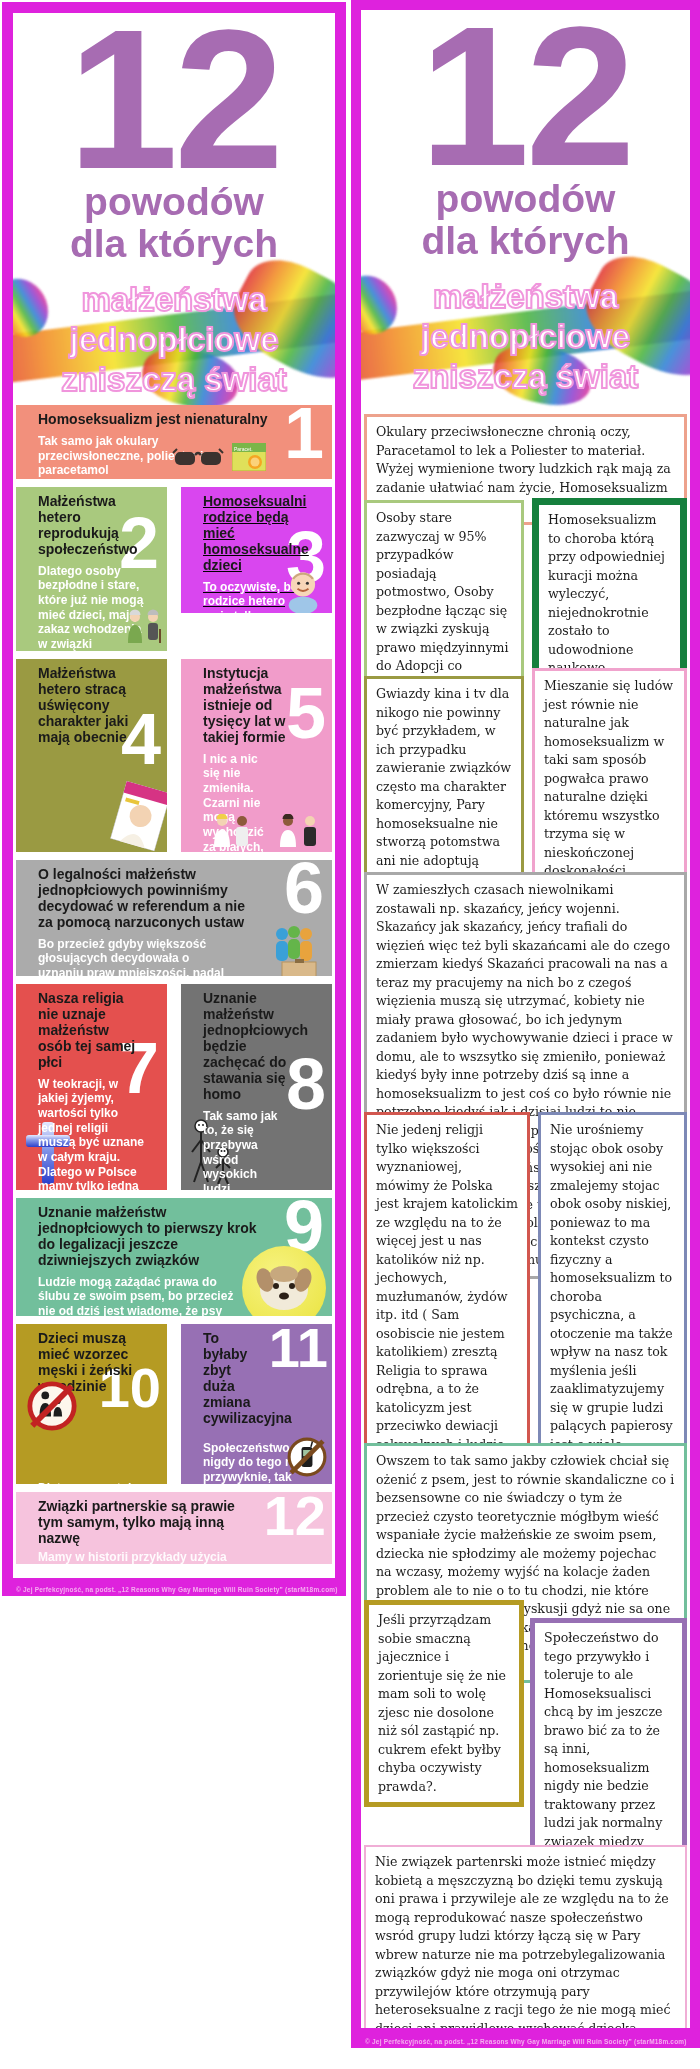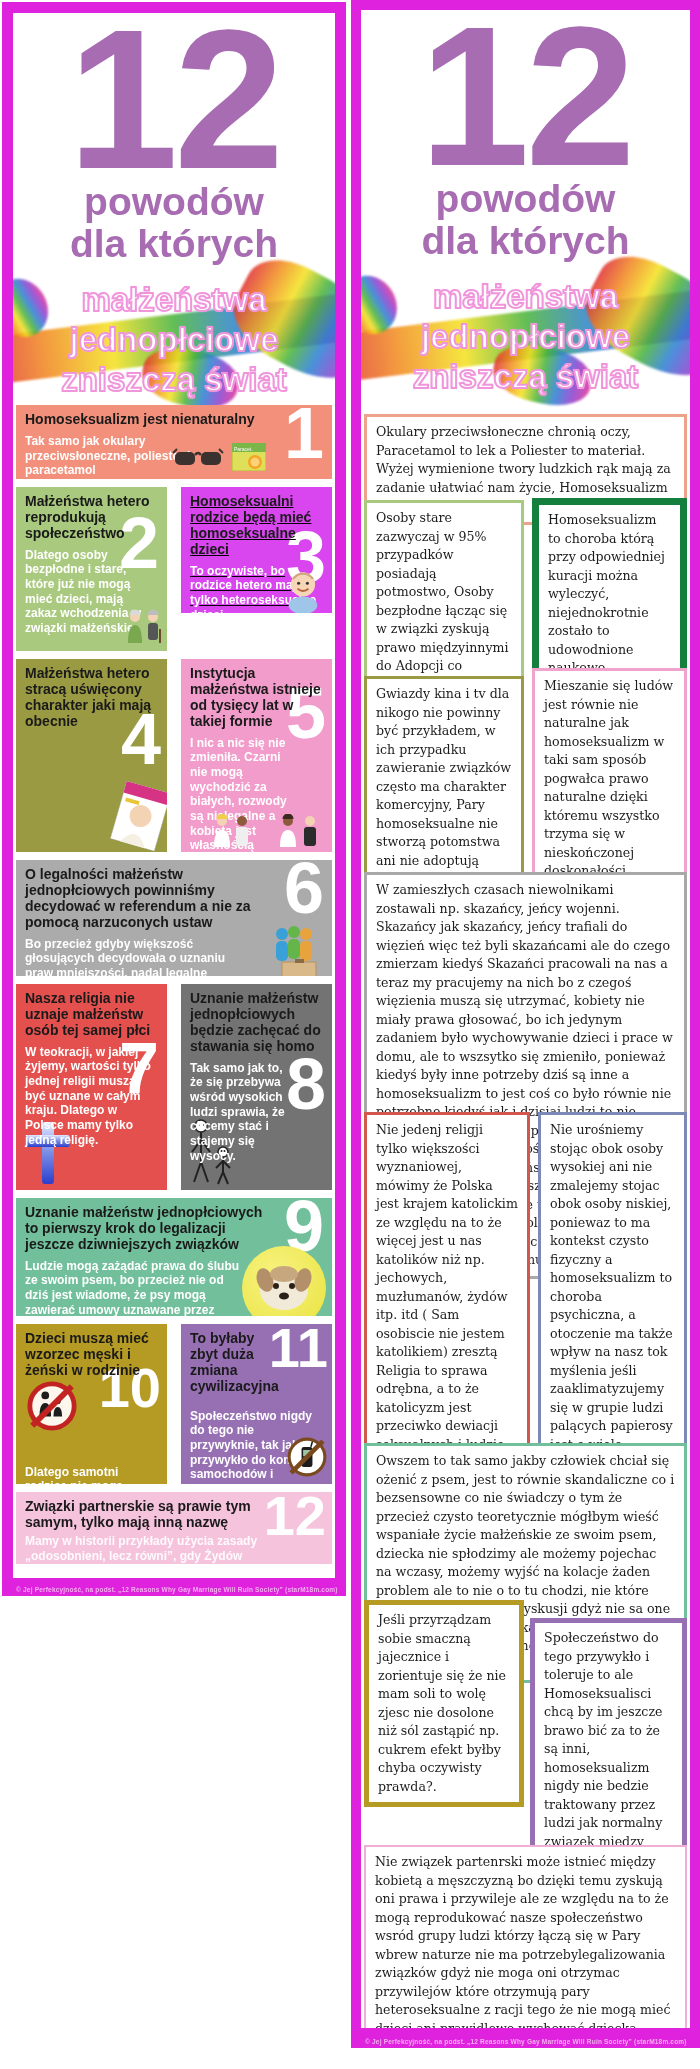--- a/index.html
+++ b/index.html
@@ -25,21 +25,21 @@
   .rb1{left:-30px;top:34px;width:120%;height:48px;transform:rotate(-7deg);}
   .rb2{right:-46px;top:-6px;width:46%;height:96px;transform:rotate(28deg);border-radius:40% 60% 55% 45%;}
   .rb3{left:-18px;top:-2px;width:16%;height:60px;transform:rotate(-30deg);border-radius:50%;}
   .rb4{left:40%;top:70px;width:30%;height:56px;transform:rotate(12deg);border-radius:45%;}
   .rainbow-title{position:relative;font-size:33px;font-weight:bold;line-height:1.22;color:#fff;
     -webkit-text-stroke:2px #f095dc;
     text-shadow:0 0 2px #f6b9e8,0 0 1px #ffffff;}
   
   .sections{position:absolute;left:3px;right:3px;top:392px;}
   .lrow{display:flex;gap:14px;margin-bottom:8px;}
-  .lsec{position:relative;box-sizing:border-box;padding:7px 9px;overflow:hidden;}
+  .lsec{position:relative;box-sizing:border-box;padding:7px 22px;overflow:hidden;}
   .full{margin-bottom:8px;}
   .half{flex:1;}
   .lsec-title{font-size:14px;font-weight:bold;color:#1a1a1a;line-height:1.14;position:relative;z-index:2;}
   .lsec-body{font-size:12px;font-weight:bold;color:#ffffff;line-height:1.22;margin-top:6px;position:relative;z-index:2;}
   .lsec-num{position:absolute;color:#fff;font-weight:bold;line-height:.8;z-index:1;}
   .num-big{font-size:72px;}
   .num-dbl{font-size:56px;}
   .s1{background:#f2907c;height:74px;}
   .s2{background:#a9c97e;height:164px;}
   .s3{background:#d946ef;height:126px;text-decoration:underline;}

